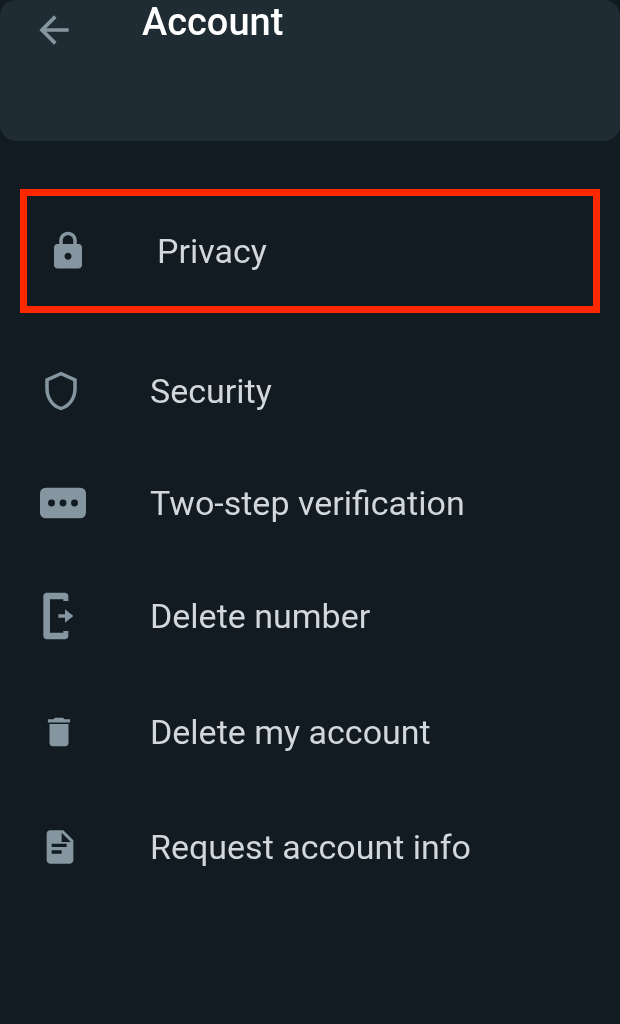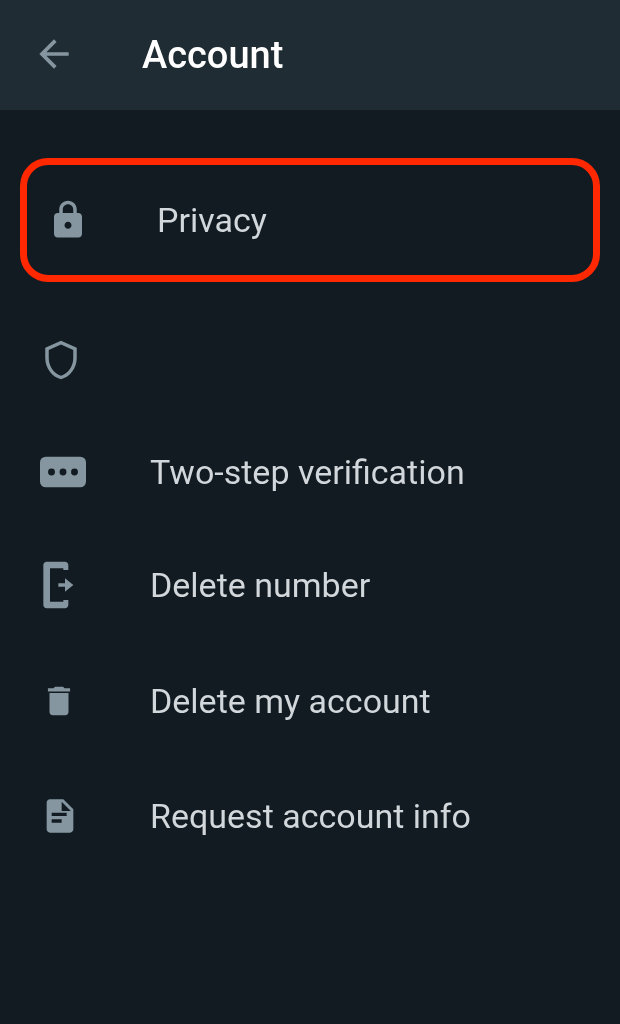--- a/index.html
+++ b/index.html
@@ -10,24 +10,25 @@
     body {
       width: 620px;
       height: 1024px;
       background: #111b21;
       font-family: -apple-system, BlinkMacSystemFont, 'Segoe UI', Roboto, sans-serif;
       color: #e9edef;
       overflow: hidden;
     }
     .header {
       background: #202c33;
-      height: 110px;
+      height: 141px;
       display: flex;
-      align-items: center;
+      align-items: flex-start;
       padding: 0 24px;
+      border-radius: 16px;
     }
     .back-button {
       background: none;
       border: none;
       cursor: pointer;
       padding: 8px;
       display: flex;
       align-items: center;
       justify-content: center;
     }
@@ -38,21 +39,20 @@
       margin-left: 58px;
     }
     .content {
       padding-top: 30px;
     }
     .menu-item {
       display: flex;
       align-items: center;
       padding: 34px 40px;
       cursor: pointer;
-      border-radius: 28px;
     }
     .menu-item.highlighted {
       border: 7px solid #ff2800;
       margin: 18px 20px 20px 20px;
       padding: 34px 20px;
     }
     .menu-icon {
       width: 60px;
       display: flex;
       align-items: center;
@@ -92,20 +92,21 @@
     </span>
     <span class="menu-label">Privacy</span>
   </div>
 
   <div class="menu-item">
     <span class="menu-icon">
       <svg width="42" height="48" viewBox="0 0 24 24">
         <path d="M12 1L3 5v6c0 5.55 3.84 10.74 9 12 5.16-1.26 9-6.45 9-12V5l-9-4zm0 2.18l7 3.12v4.7c0 4.52-3 8.84-7 10.07V3.18zm0 0V21.07c-4-1.23-7-5.55-7-10.07V6.3l7-3.12z"></path>
       </svg>
     </span>
+    <span class="menu-label">Security</span>
   </div>
 
   <div class="menu-item">
     <span class="menu-icon">
       <svg width="46" height="32" viewBox="0 0 24 16">
         <rect x="0" y="0" width="24" height="16" rx="3" ry="3"></rect>
         <circle cx="6" cy="8" r="1.8" fill="#111b21"></circle>
         <circle cx="12" cy="8" r="1.8" fill="#111b21"></circle>
         <circle cx="18" cy="8" r="1.8" fill="#111b21"></circle>
       </svg>

